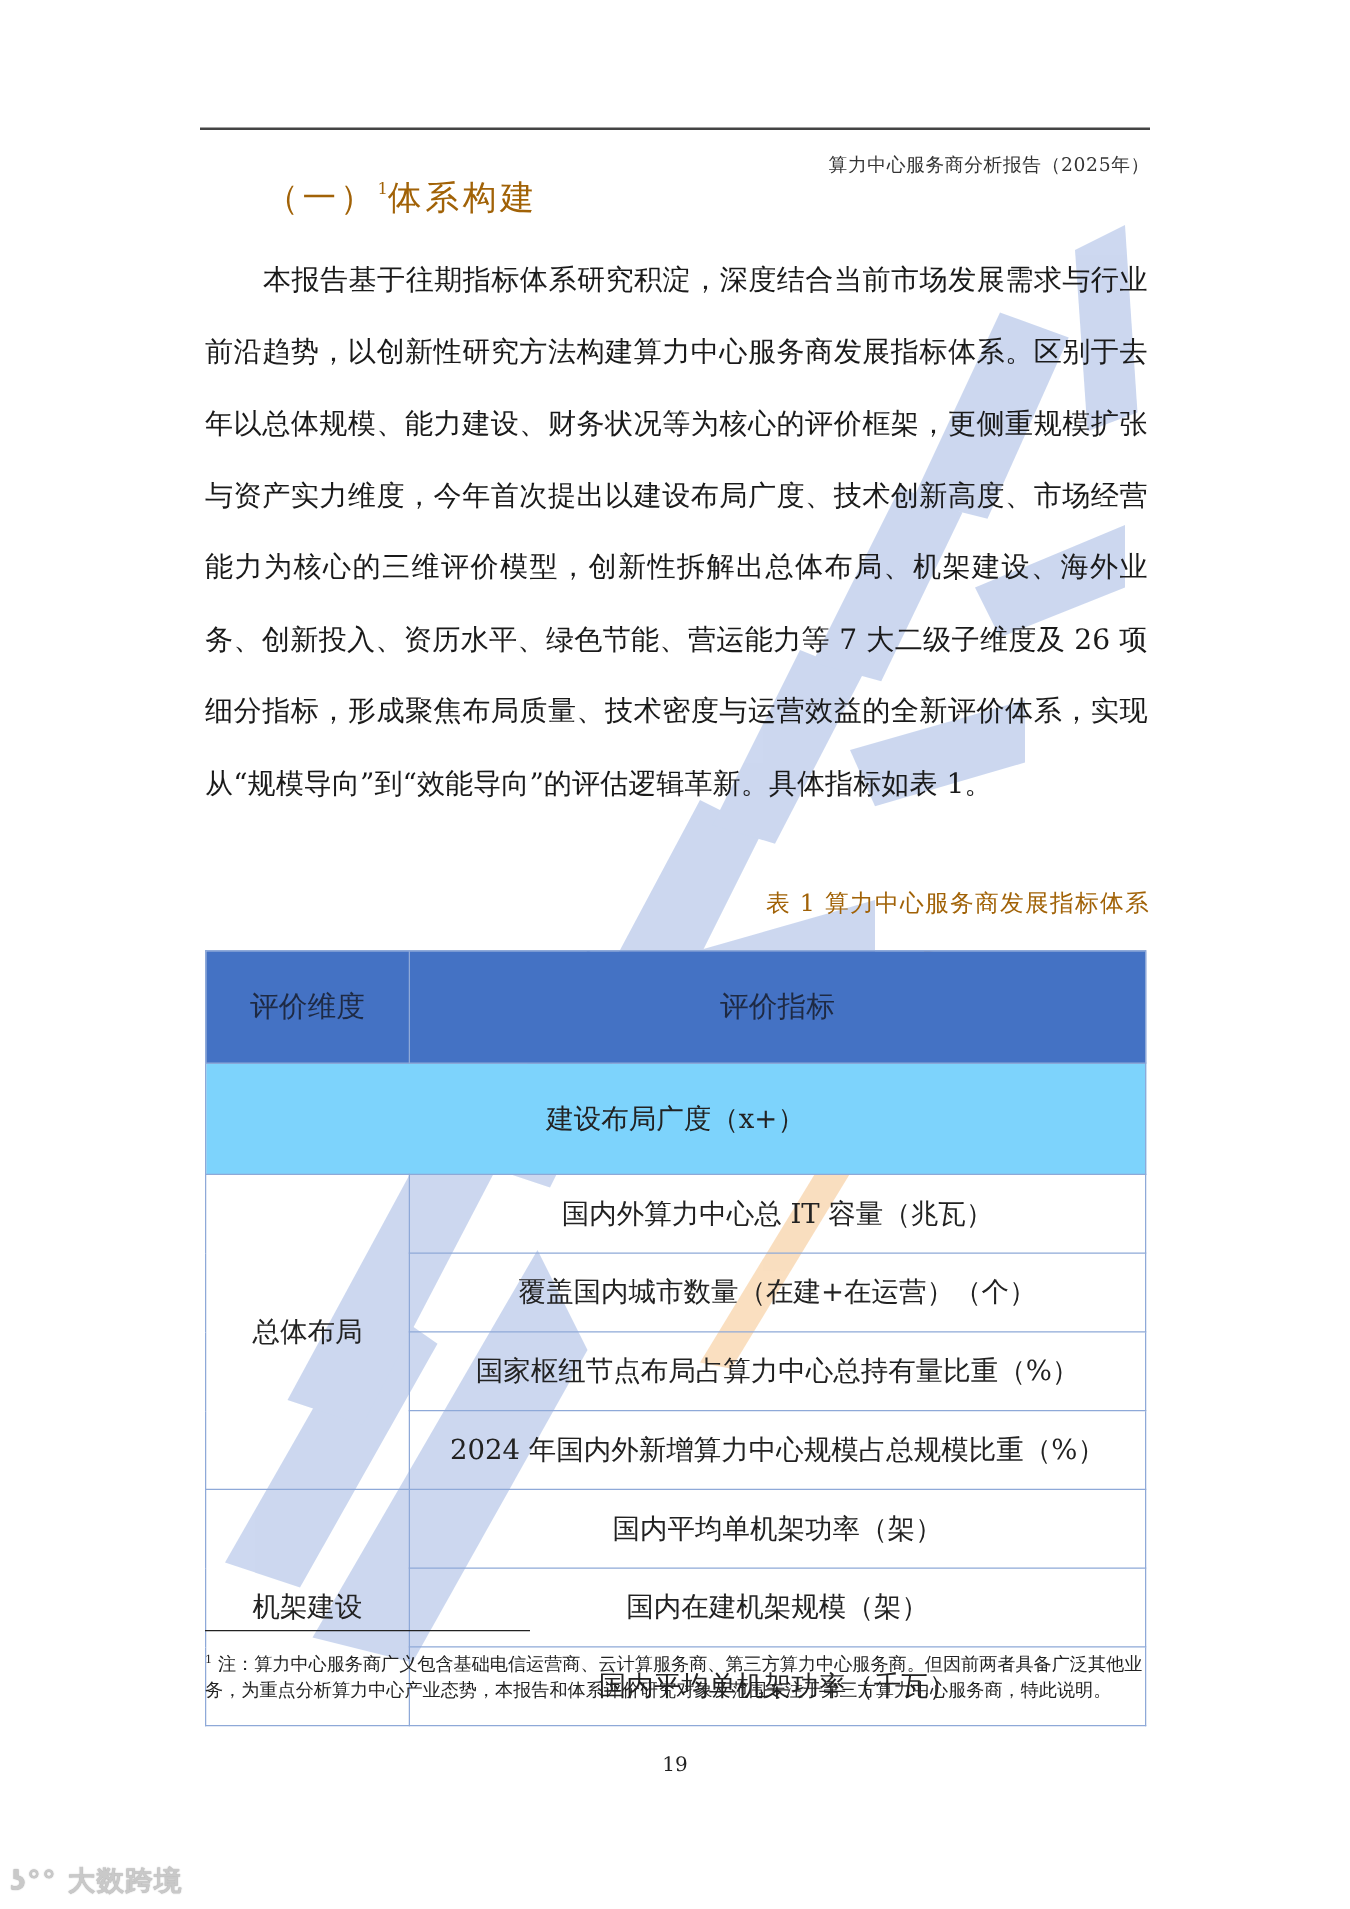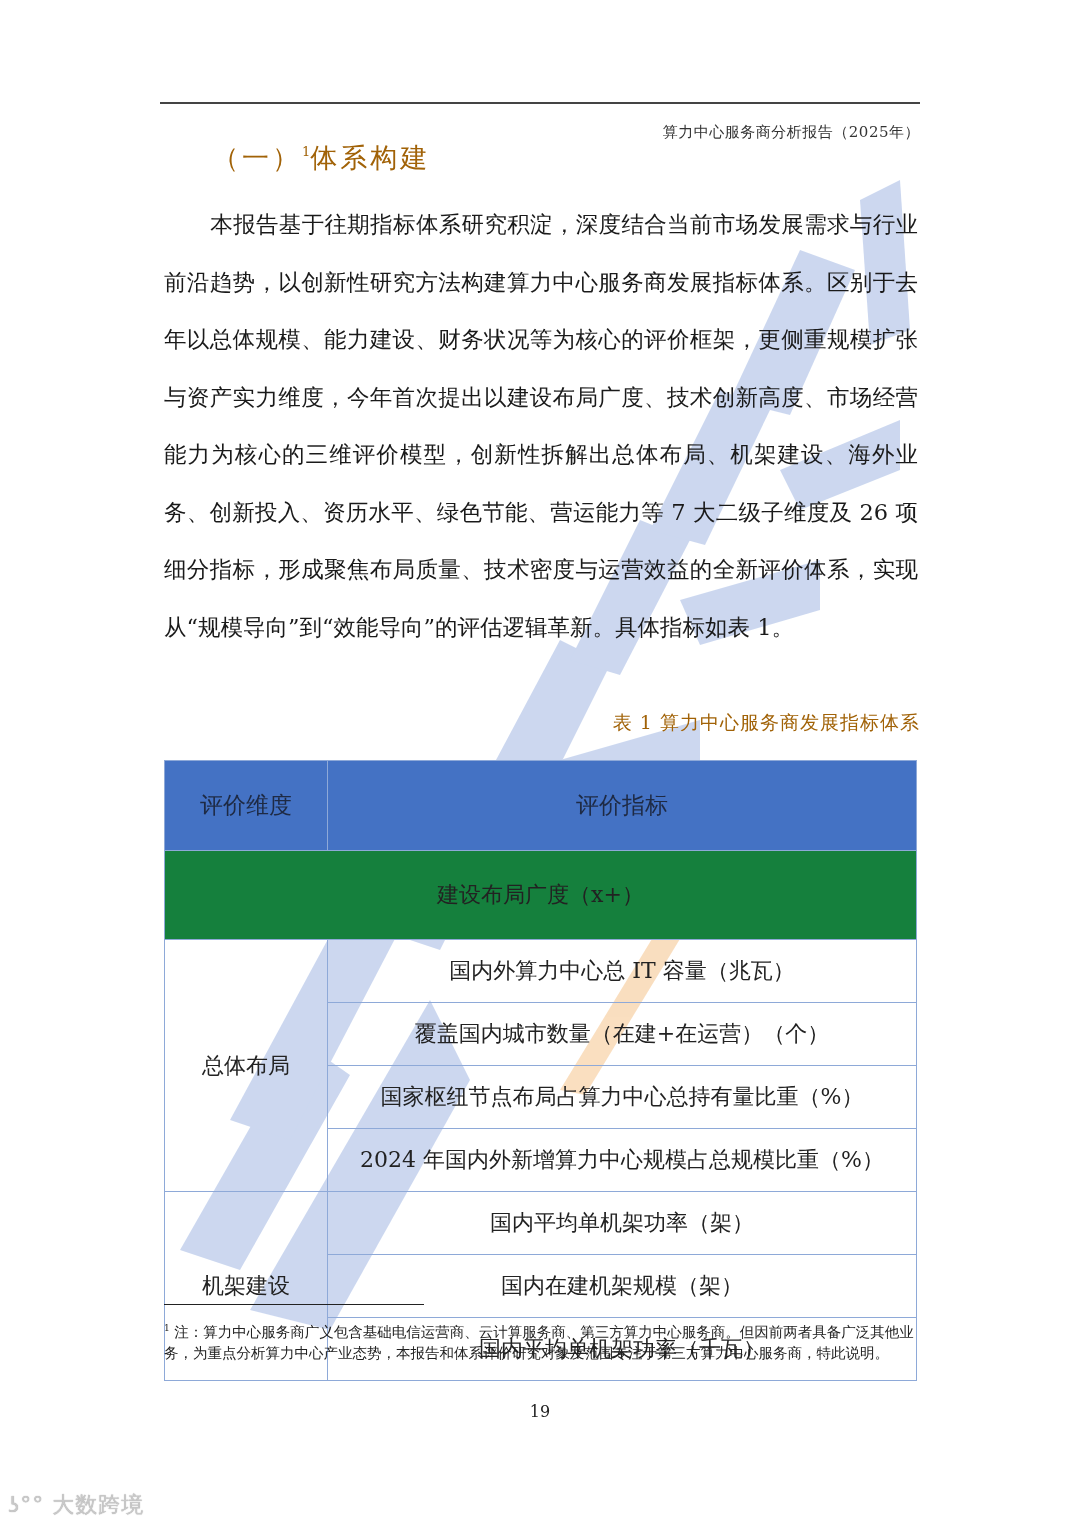--- a/index.html
+++ b/index.html
@@ -14,29 +14,29 @@
   .body-text { position:absolute; left:164px; top:196px; width:754px; font-size:22.5px;
          line-height:57.5px; text-align:justify; color:#1a1a1a; }
   .body-text .indent { display:inline-block; width:46px; }
   .table-caption { position:absolute; left:160px; top:710px; width:760px; text-align:right;
          font-size:19px; color:#a16207; letter-spacing:1px; }
   table.idx { position:absolute; left:164px; top:760px; width:753px; border-collapse:collapse;
          font-size:22px; color:#222; }
   table.idx td { border:1.5px solid #8ea9d8; text-align:center; padding:16px; }
   .th { background:#4472c4; color:#1e2a44; height:57px; font-family:"DejaVu Sans", sans-serif; font-size:23px; }
   .th-dim { width:130px; }
-  .sub { background:#15803d; height:56px; }
+  .sub { background:#7dd3fc; height:56px; }
   .row { height:56px; }
   .dim-cell { width:130px; font-family:Liberation Mono, monospace; font-size:22px; }
   .footnote-rule { position:absolute; left:164px; top:1304px; width:260px; height:1px; background:#222; }
   .footnote { position:absolute; left:164px; top:1318px; width:754px; font-size:14.5px; line-height:21px; color:#222; }
   .footnote sup { font-size:9px; }
   .page-number { position:absolute; left:520px; top:1402px; width:40px; text-align:center; font-size:16px; color:#222; }
   .corner-logo { position:absolute; left:8px; top:1490px; font-family:"DejaVu Sans", sans-serif;
-         font-size:22px; color:#c9c9c9; font-weight:normal; letter-spacing:1px;
+         font-size:22px; color:#c9c9c9; font-weight:bold; letter-spacing:1px;
          text-shadow:0 0 1px #999; }
   .wm { position:absolute; pointer-events:none; }
 </style>
 </head>
 <body>
 
 <div class="page">
 
   <svg class="wm" width="1080" height="1527" viewBox="0 0 1080 1527" style="left:0;top:0;">
     <g opacity="0.28">

